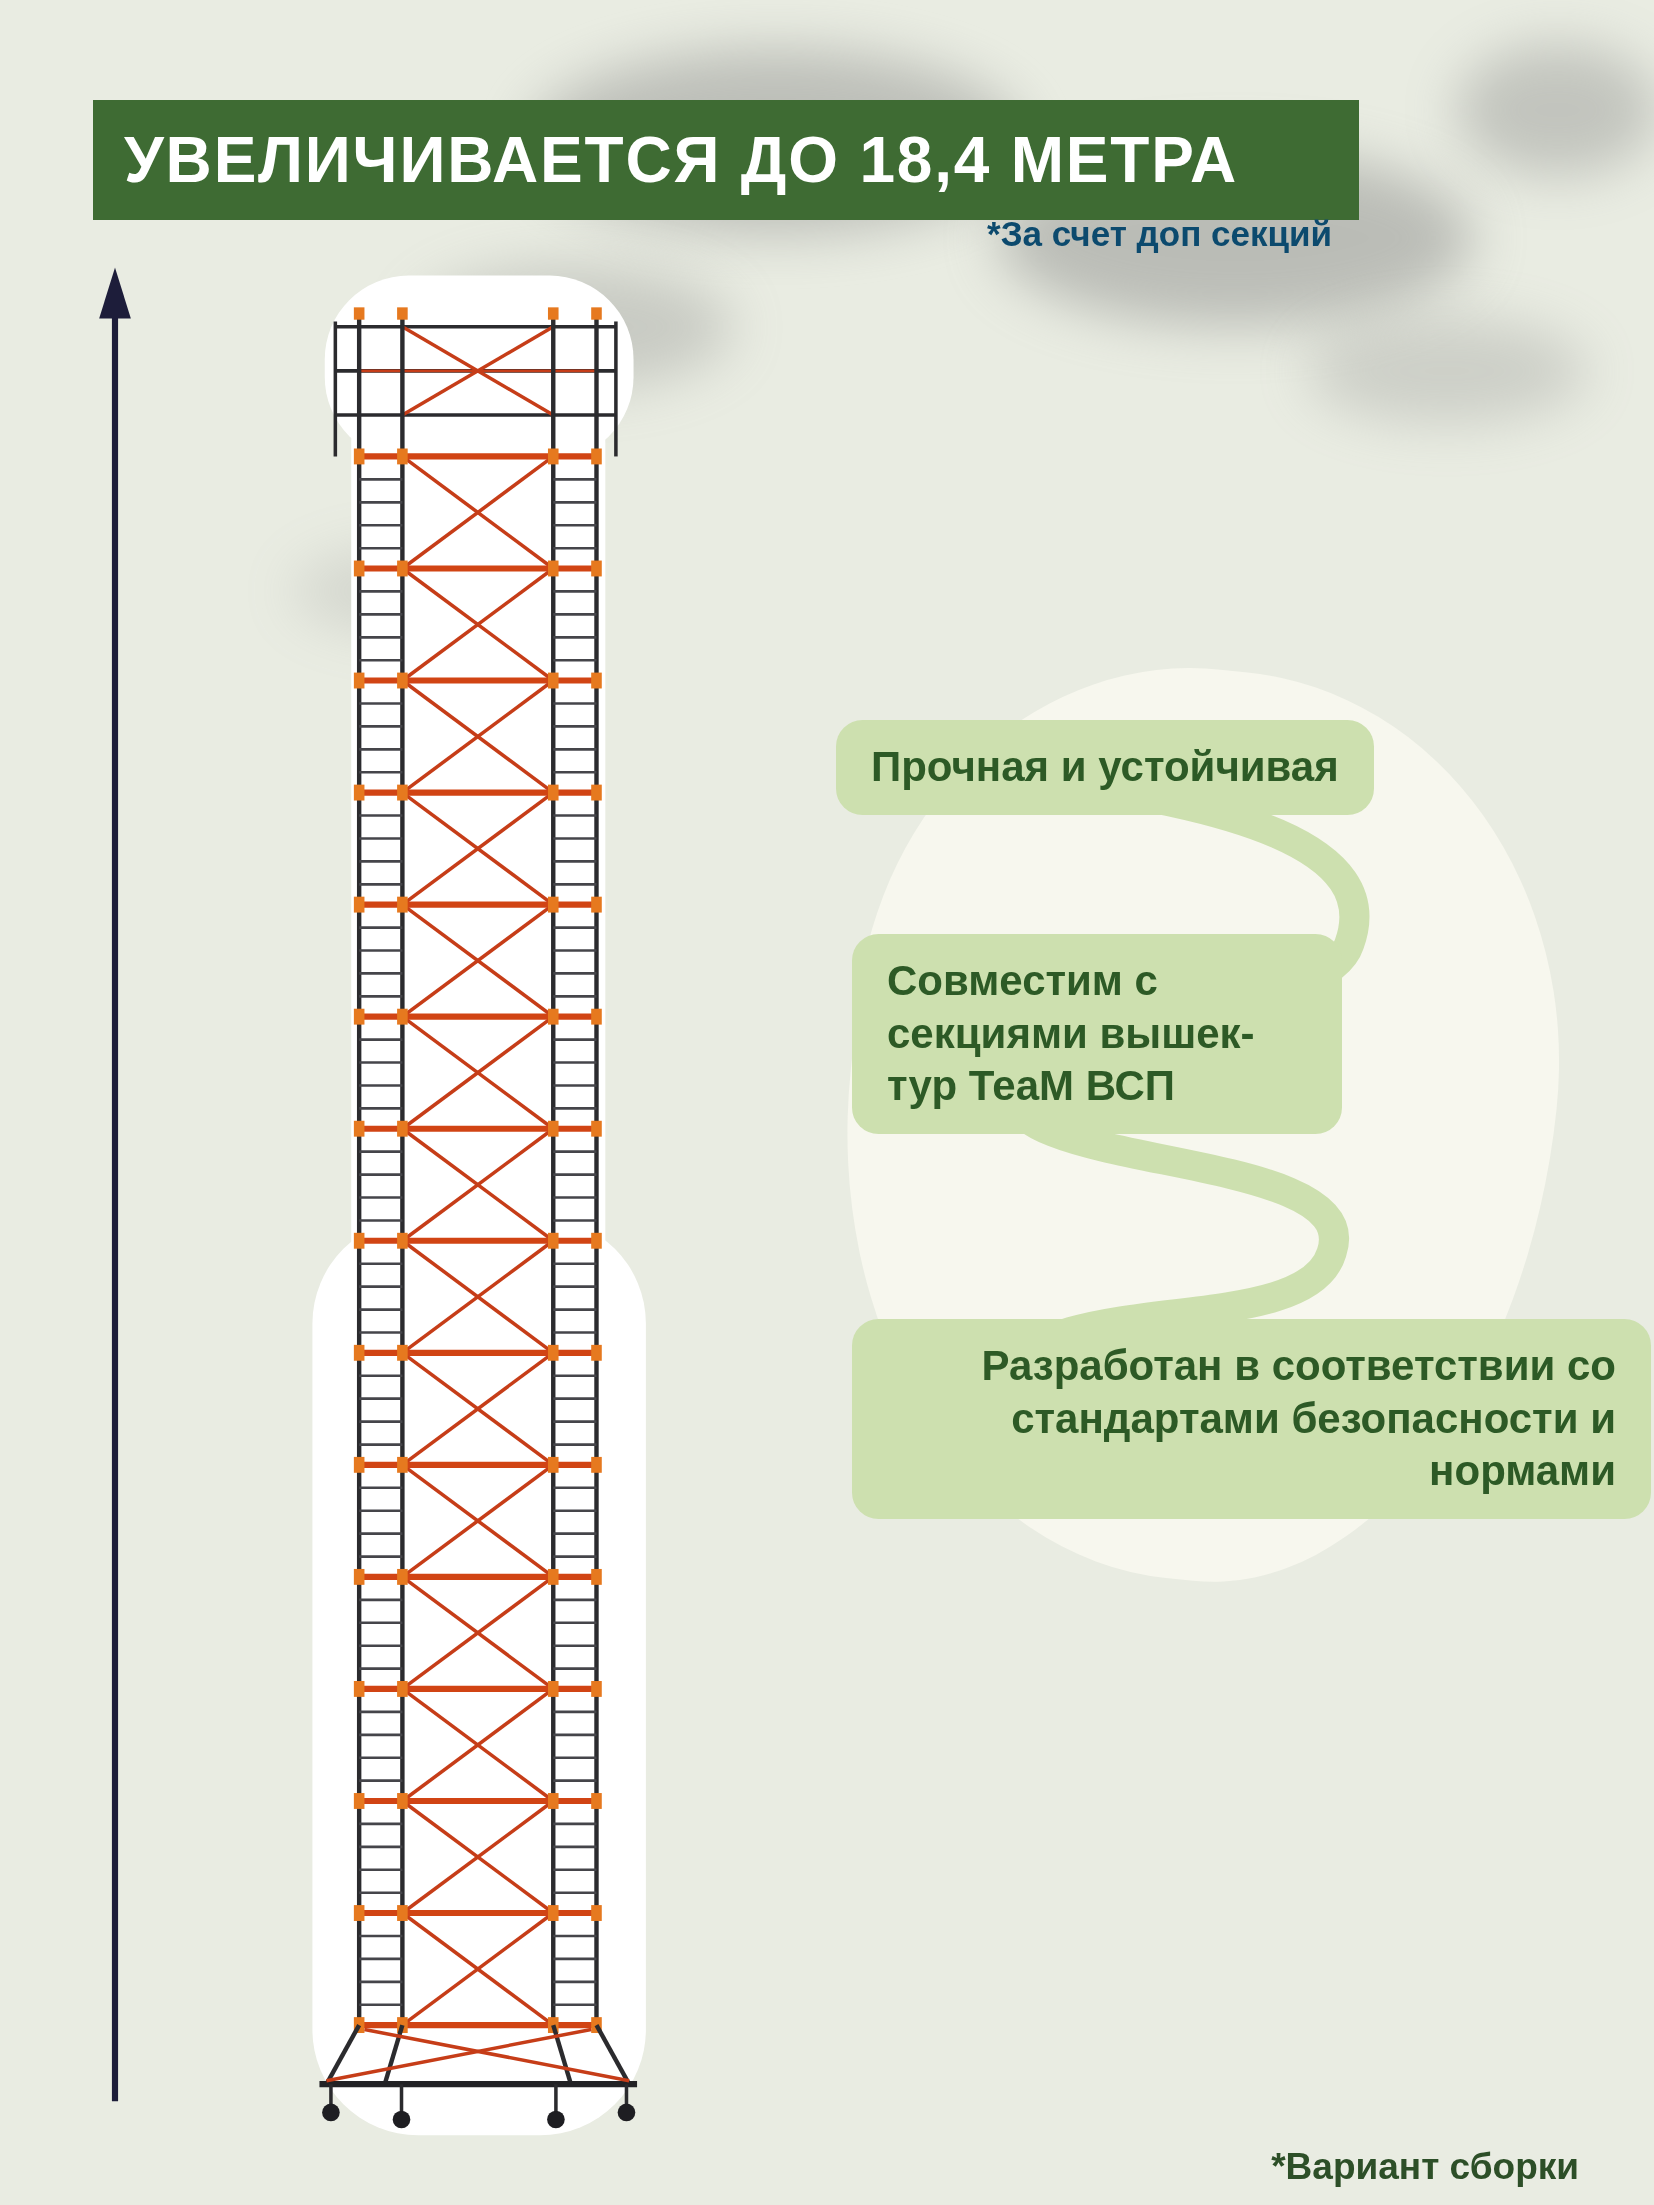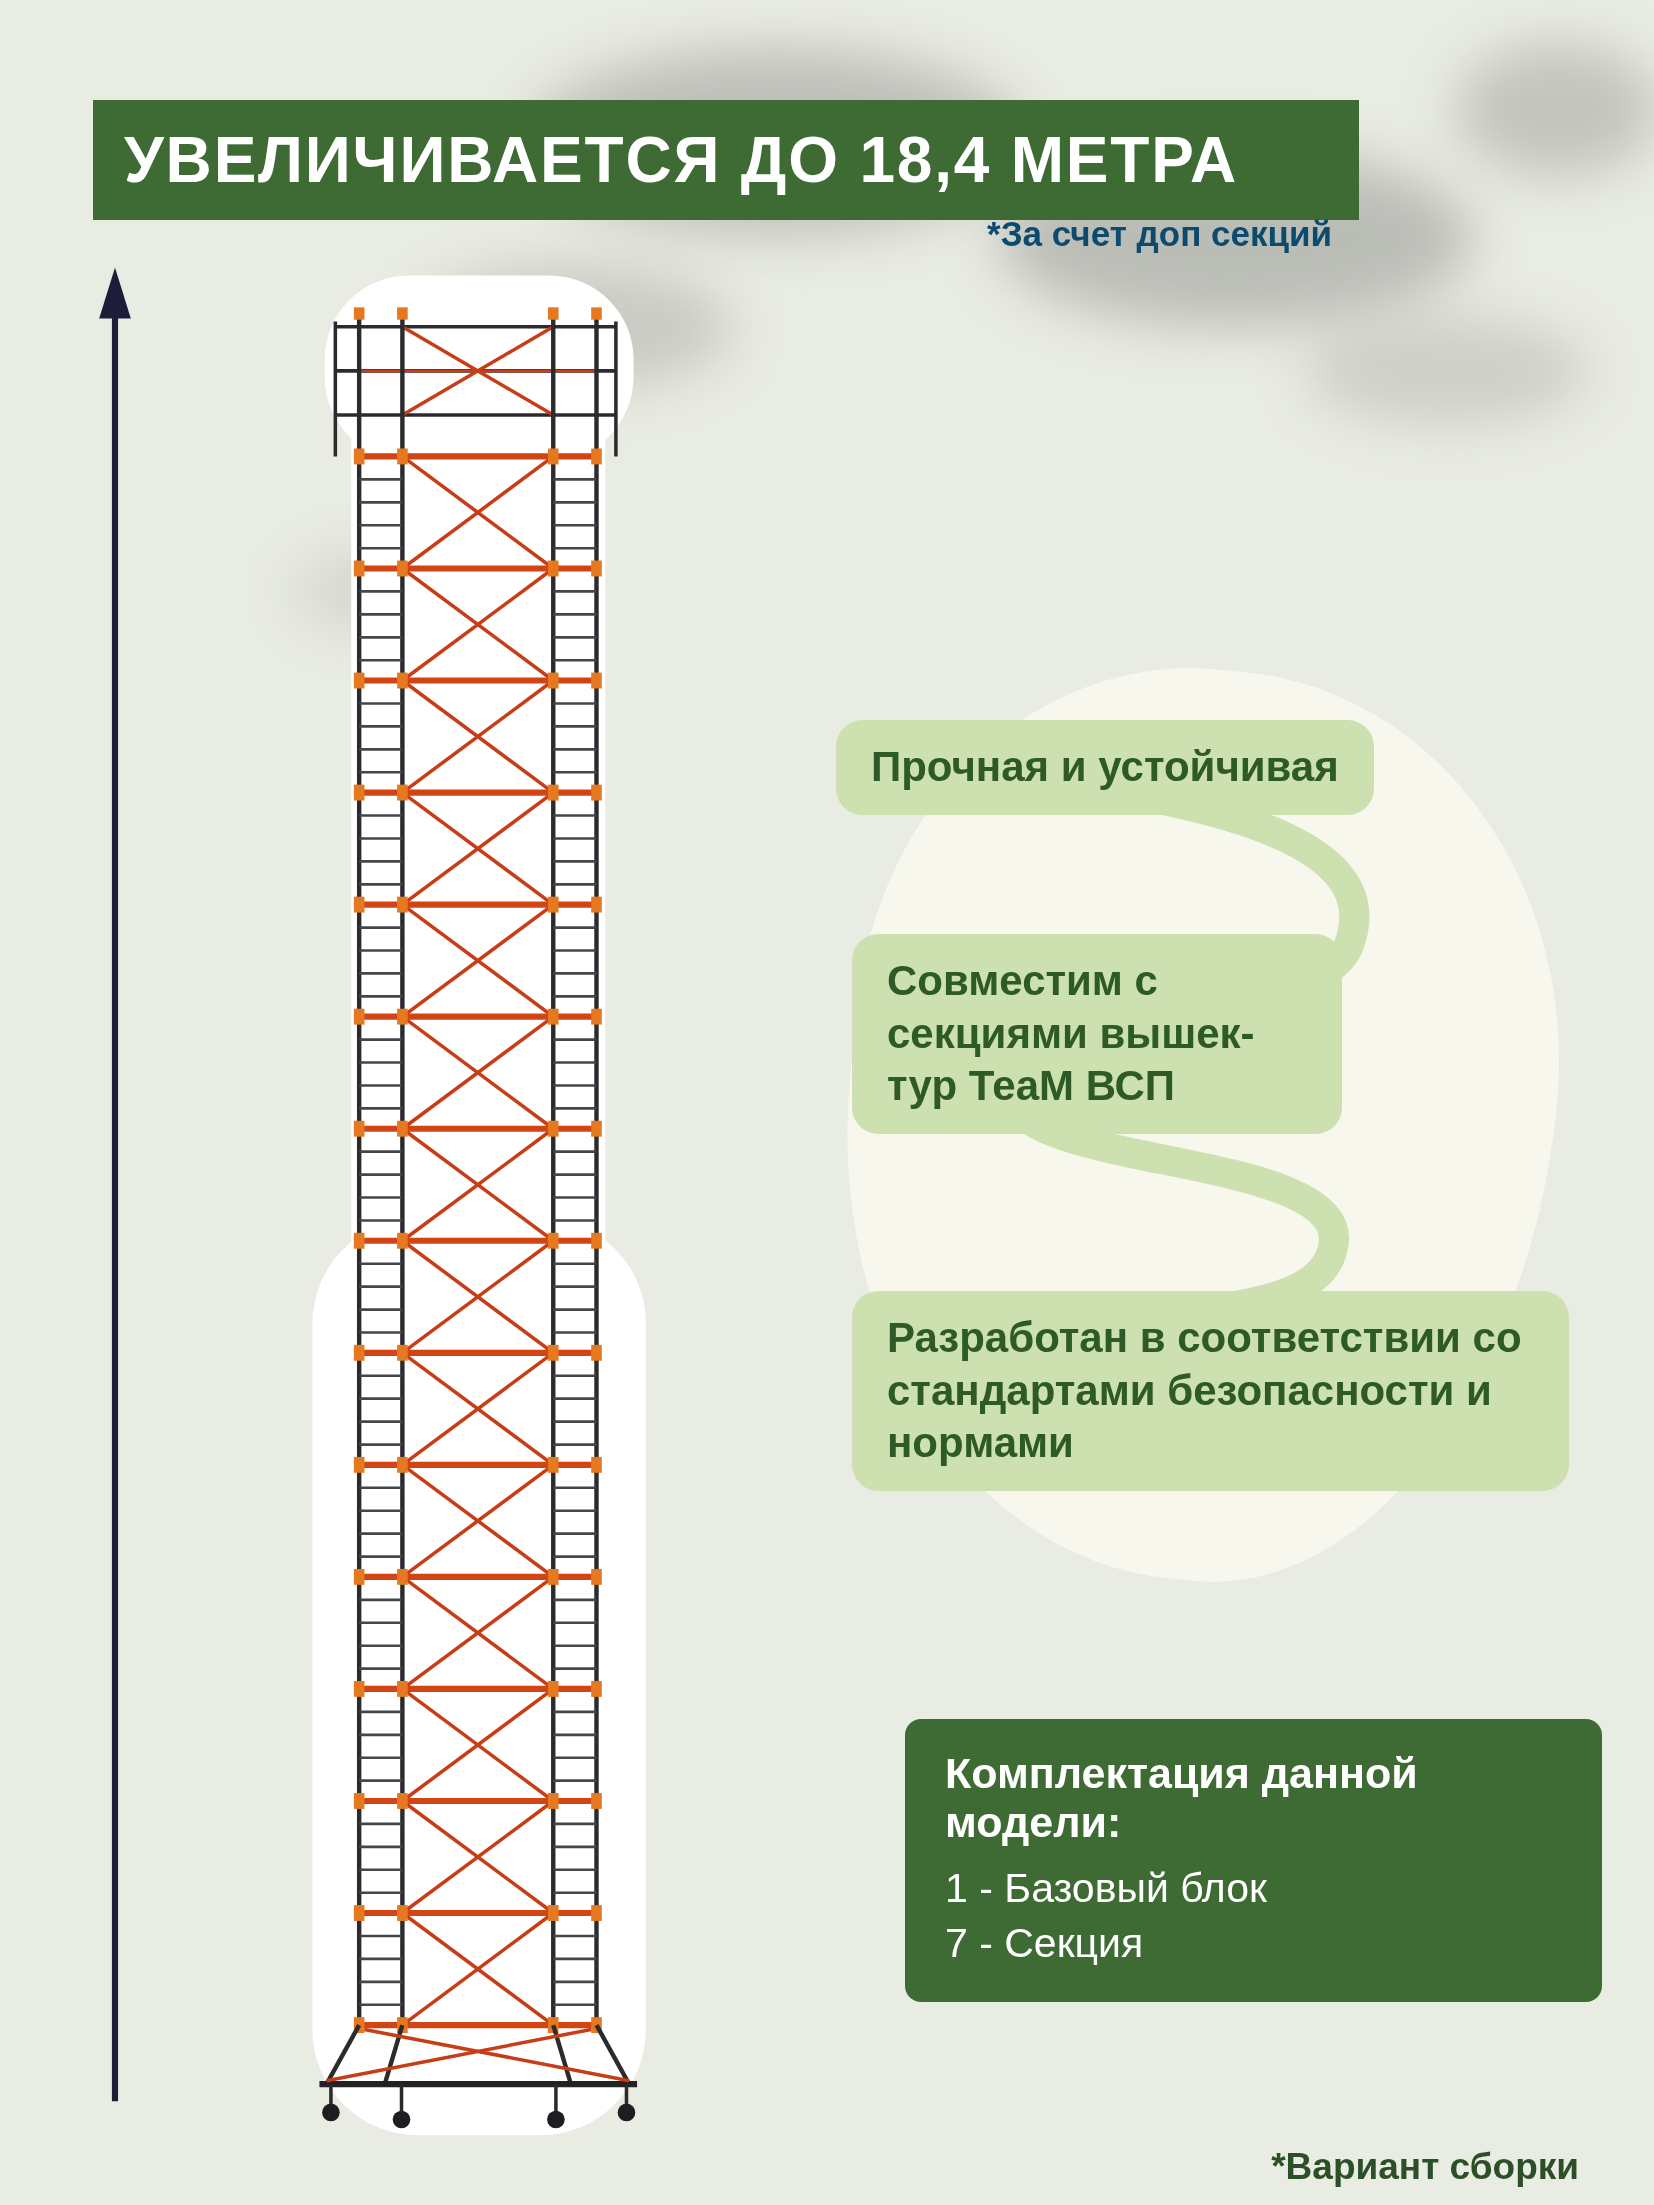--- a/index.html
+++ b/index.html
@@ -41,21 +41,21 @@
   .egg{position:absolute;left:847px;top:670px;width:706px;height:909px;background:#f7f7ee;
     border-radius:48% 52% 46% 54% / 42% 46% 58% 54%;transform:rotate(6deg);}
   .snake-svg{position:absolute;left:838px;top:750px;}
   .snake-path{fill:none;stroke:#cde0af;stroke-width:34;stroke-linecap:round;}
 
   
   .pill{position:absolute;background:#cde0af;color:#2d5a26;font-size:42px;font-weight:600;
     line-height:1.25;border-radius:26.5px;padding:21px 35px;box-sizing:border-box;}
   .pill.p1{left:836px;top:720px;white-space:nowrap;}
   .pill.p2{left:852px;top:934px;width:490px;}
-  .pill.p3{left:852px;top:1291px;width:717px;}
+  .pill.p3{left:852px;top:1319px;width:799px;text-align:right;}
 
   
   .package-box{position:absolute;left:905px;top:1719px;width:697px;background:#3e6b33;
     border-radius:16px;padding:30px 40px;box-sizing:border-box;color:#ffffff;}
   .package-title{font-size:43px;font-weight:bold;margin-bottom:14px;}
   .package-item{font-size:41px;line-height:1.35;}
 
   .footnote{position:absolute;right:75px;top:2146px;font-size:37px;font-weight:600;color:#2d4f28;}
 </style>
 </head>
@@ -176,21 +176,16 @@
   <div class="pill p1">
     <span>Прочная и устойчивая</span>
   </div>
   <div class="pill p2">
     <span>Совместим с секциями вышек-тур ТеаМ ВСП</span>
   </div>
   <div class="pill p3">
     <span>Разработан в соответствии со стандартами безопасности и нормами</span>
   </div>
 
-  <div class="package-box">
-    <div class="package-title">Комплектация данной модели:</div>
-    <div class="package-item">1 - Базовый блок</div>
-    <div class="package-item">7 - Секция</div>
-  </div>
 
   <div class="footnote">*Вариант сборки</div>
 </div>
 
 
 </body></html>

